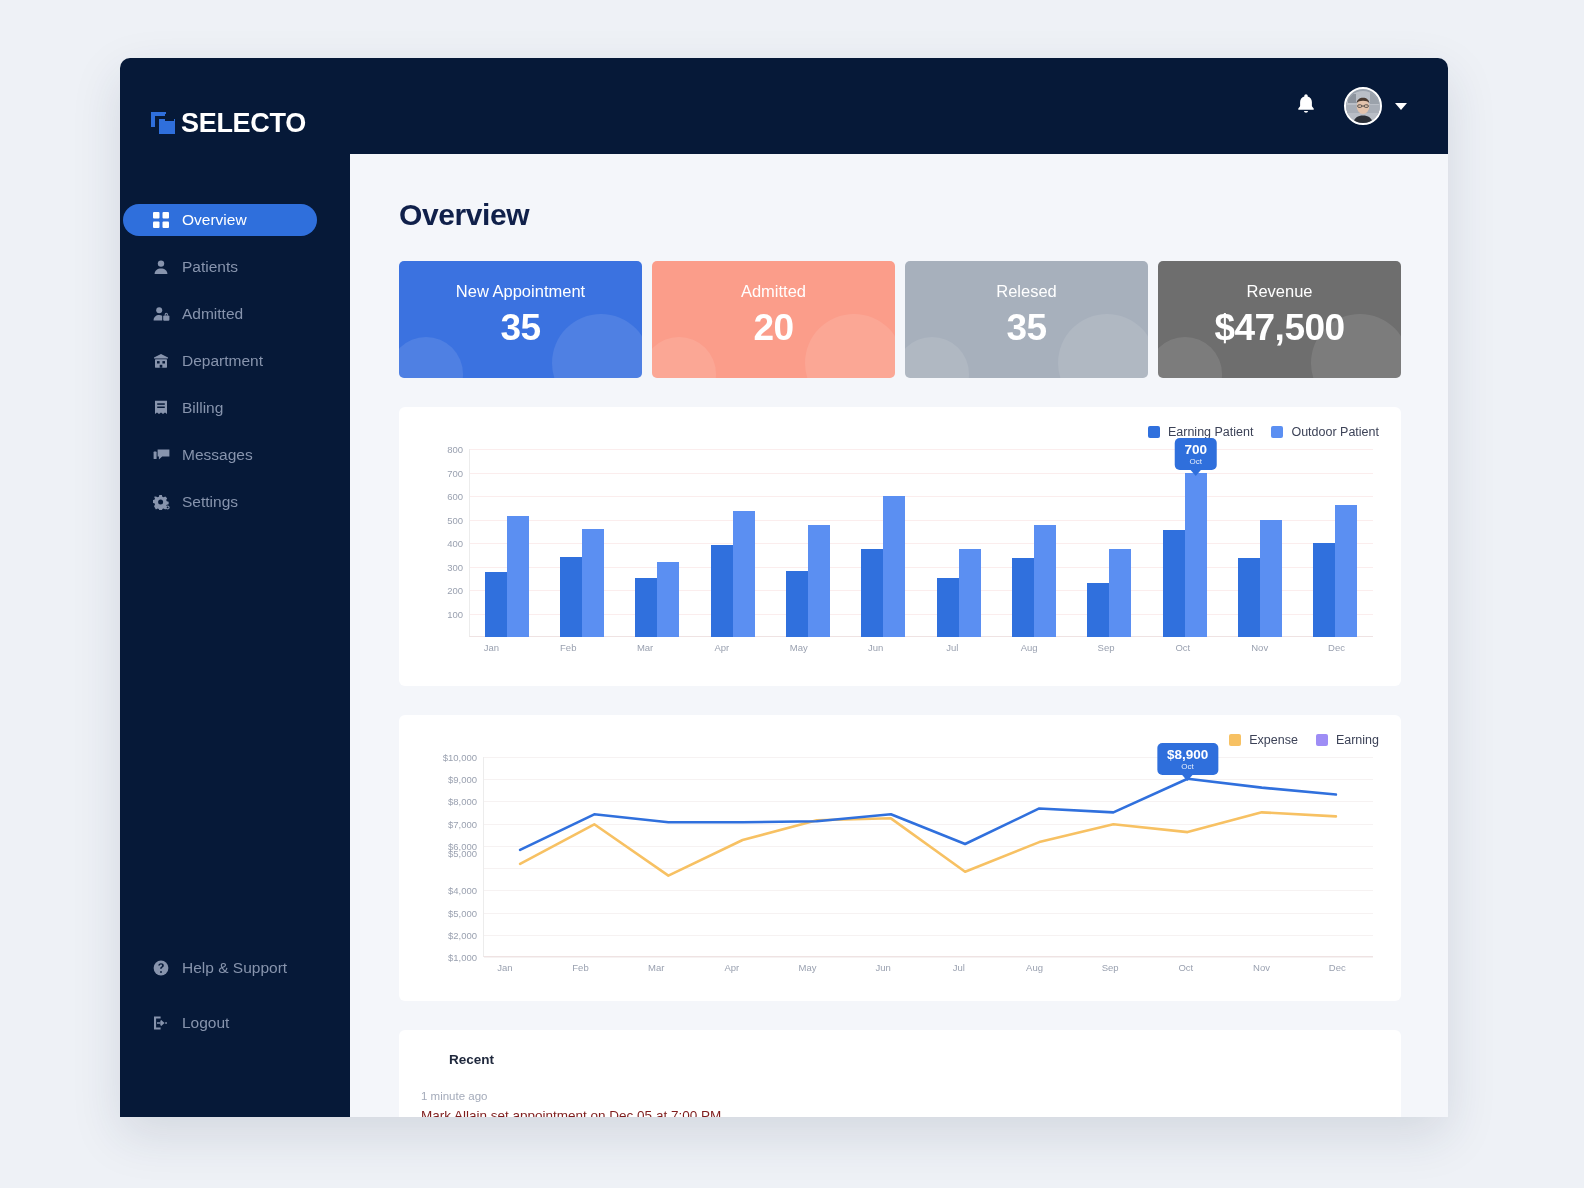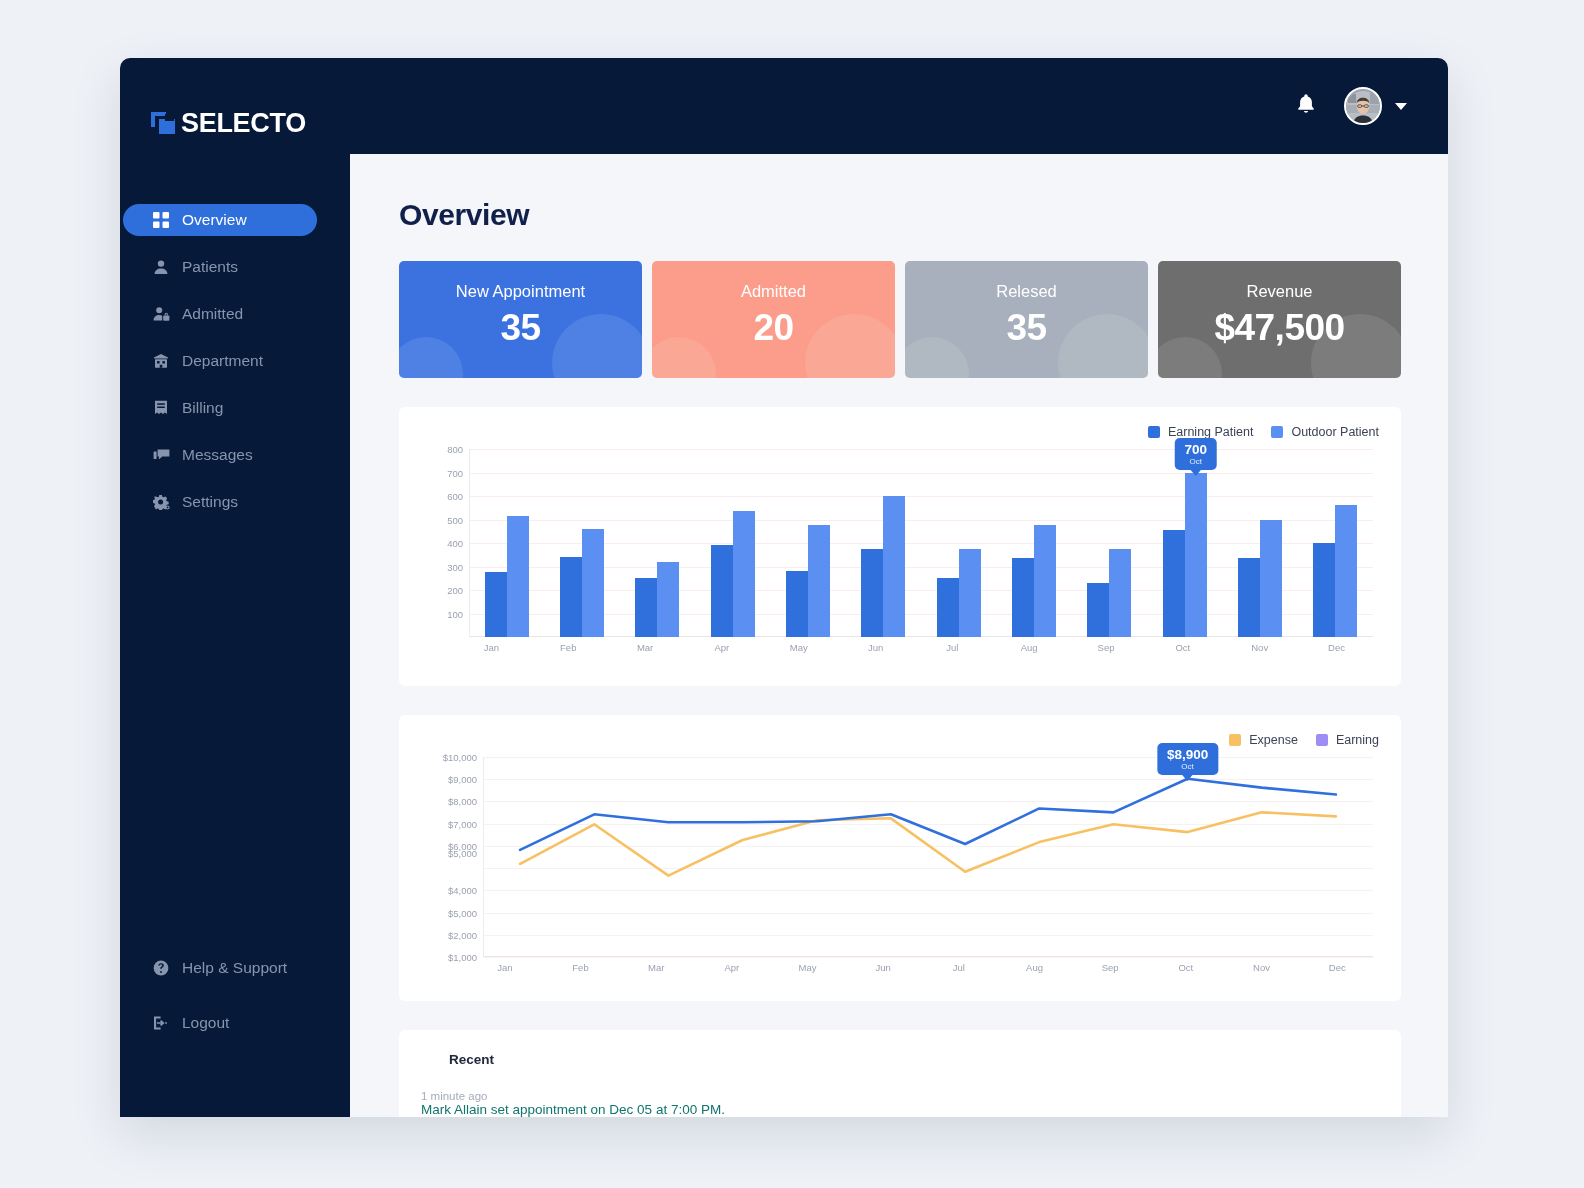--- a/index.html
+++ b/index.html
@@ -199,21 +199,21 @@
   }
   .line-svg { position: absolute; left: 62px; right: 6px; top: 0; bottom: 22px; }
 
   
   .panel.recent {
     margin-top: 29px; height: 120px; padding: 22px 22px 0 22px;
     border-radius: 6px 6px 0 0;
   }
   .recent-title { font-size: 13.5px; font-weight: bold; color: #20293d; margin-left: 28px; }
   .recent-time { font-size: 11.5px; color: #a4abba; margin-top: 23px; }
-  .recent-text { font-size: 13.5px; color: #0f766e; }
+  .recent-text { font-size: 13.5px; color: #7f1d1d; margin-top: 6px; }
 </style>
 </head>
 <body>
 
 <div class="app-window">
 
   <div class="sidebar">
 
     <div class="brand">
       <span class="brand-mark">

